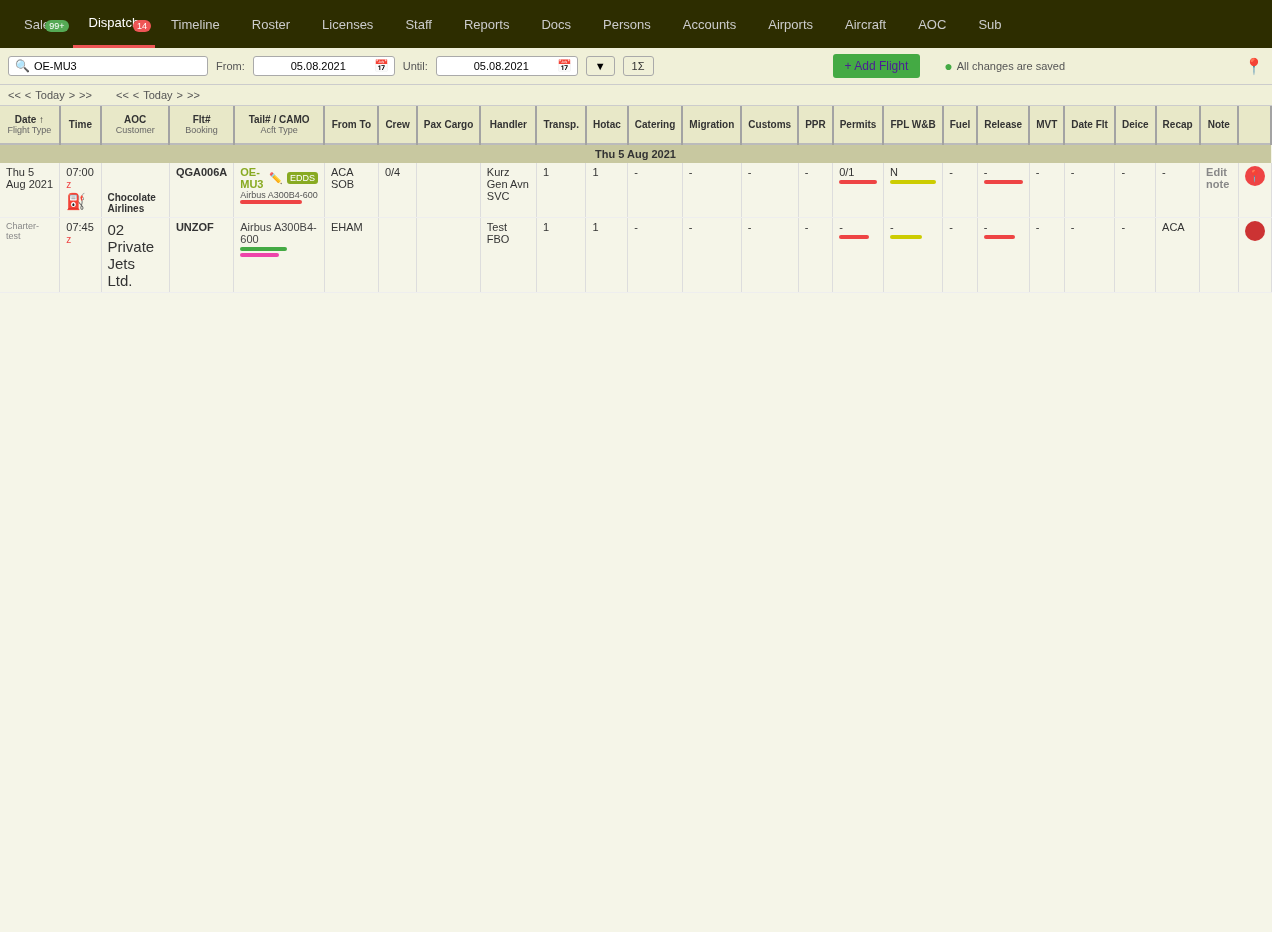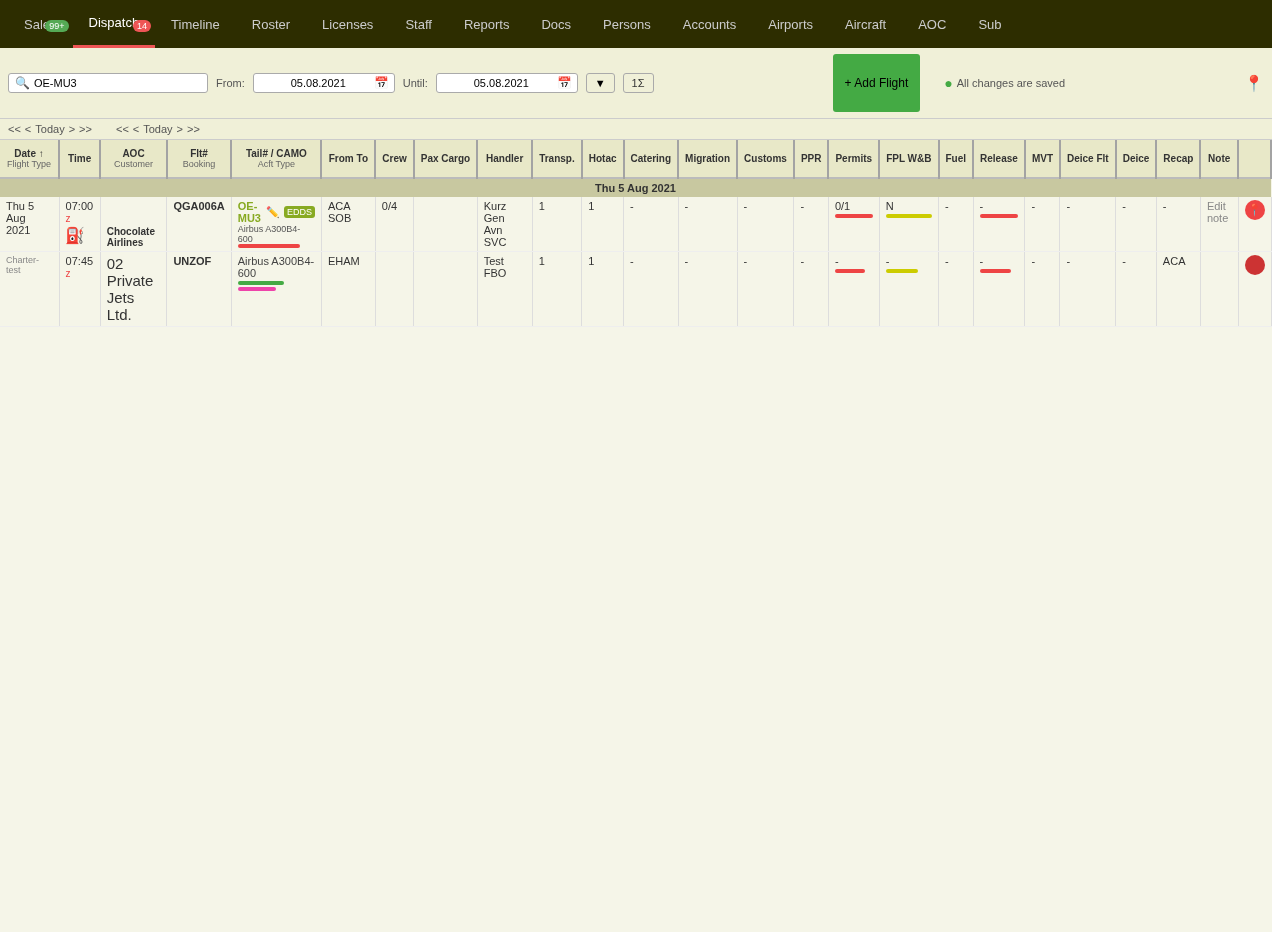--- a/index.html
+++ b/index.html
@@ -103,24 +103,24 @@
     }
     .sigma-btn {
       background: none;
       border: 1px solid #aaa;
       border-radius: 3px;
       padding: 3px 8px;
       font-size: 11px;
     }
     .add-flight-btn {
       background: #4a4;
-      color: #000000;
+      color: #4c1d95;
       border: none;
       border-radius: 3px;
-      padding: 22px 12px;
+      padding: 5px 12px;
       font-size: 12px;
       cursor: pointer;
       display: flex;
       align-items: center;
       gap: 4px;
       margin-left: auto;
     }
     .saved-status {
       display: flex;
       align-items: center;
@@ -325,21 +325,21 @@
         <th>Hotac</th>
         <th>Catering</th>
         <th>Migration</th>
         <th>Customs</th>
         <th>PPR</th>
         <th>Permits</th>
         <th>FPL W&amp;B</th>
         <th>Fuel</th>
         <th>Release</th>
         <th>MVT</th>
-        <th>Deice Flt</th>
+        <th>Date Flt</th>
         <th>Deice</th>
         <th>Recap</th>
         <th>Note</th>
         <th style="width:28px;"></th>
       </tr>
     </thead>
     <tbody>
 
       <tr class="day-row">
         <td colspan="25">Thu 5 Aug 2021</td>
@@ -396,21 +396,21 @@
         <td>-</td>
         <td>
           <div>-</div>
           <div style="height:4px;background:#e44;border-radius:2px;margin-top:2px;"></div>
         </td>
         <td>-</td>
         <td>-</td>
         <td>-</td>
         <td>-</td>
         <td>
-          <span style="color:#888;cursor:pointer;">Edit note</span>
+          <span style="color:#888;cursor:pointer;font-weight:bold;">Edit note</span>
         </td>
         <td class="pin-col">
           <div style="background:#e44;border-radius:50%;width:20px;height:20px;display:flex;align-items:center;justify-content:center;color:#fff;font-size:12px;">📍</div>
         </td>
       </tr>
 
       <tr class="flight-row">
         <td>
           <div style="color:#888;font-size:9px;">Charter-test</div>
         </td>

